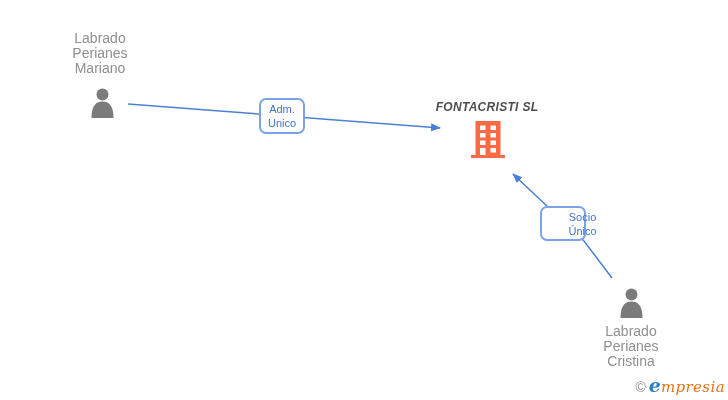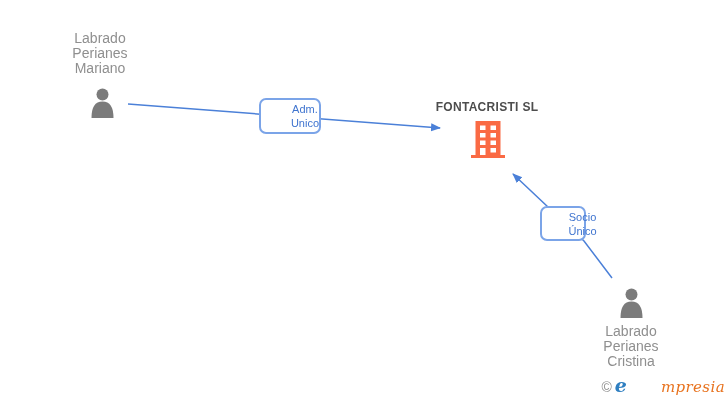--- a/index.html
+++ b/index.html
@@ -21,36 +21,36 @@
   .p1-icon{left:89px;top:88px;}
   .p2-icon{left:618px;top:288px;}
   .edge-label{
     position:absolute;z-index:3;background:#ffffff;
     border:2px solid var(--box_border);border-radius:7px;
     color:var(--box_text);font-size:11px;line-height:14px;
     display:flex;align-items:center;justify-content:center;
     text-align:center;box-sizing:border-box;
   }
   .edge-label span{white-space:pre-line;}
-  .adm-label{left:259px;top:98px;width:62px;height:36px;justify-content:flex-end;}
+  .adm-label{left:259px;top:98px;width:46px;height:36px;}
   .socio-label{left:540px;top:206px;width:46px;height:35px;padding-left:39px;}
   .company-name{
     position:absolute;left:434px;top:100px;width:106px;text-align:center;
     font-size:12px;font-weight:bold;letter-spacing:.3px;
-    color:var(--company_text);z-index:2;
+    color:var(--company_text);z-index:2;font-style:italic;
   }
   .building-icon{position:absolute;left:471px;top:121px;z-index:2;color:var(--building_orange);line-height:0;}
   .logo{
     position:absolute;right:3px;bottom:4px;z-index:2;
     display:flex;align-items:baseline;gap:3px;
   }
   .logo-copy{font-size:14px;color:var(--logo_copyright);}
   .brand{font-family:"DejaVu Serif","Liberation Serif",serif;font-style:italic;}
   .brand-e{color:var(--logo_e);font-size:19px;font-weight:bold;}
-  .brand-rest{color:var(--logo_rest);font-size:15px;letter-spacing:.4px;margin-left:34px;}
+  .brand-rest{color:var(--logo_rest);font-size:15px;letter-spacing:.4px;}
 </style>
 </head>
 <body>
 
 <div class="canvas">
 
   <svg class="lines" width="728" height="400" viewBox="0 0 728 400">
     <defs>
       <marker id="arrowhead" markerWidth="12" markerHeight="10" refX="9" refY="4" orient="auto" markerUnits="userSpaceOnUse">
         <path class="arrowhead" d="M0,0 L10,4 L0,8 Z"></path>

